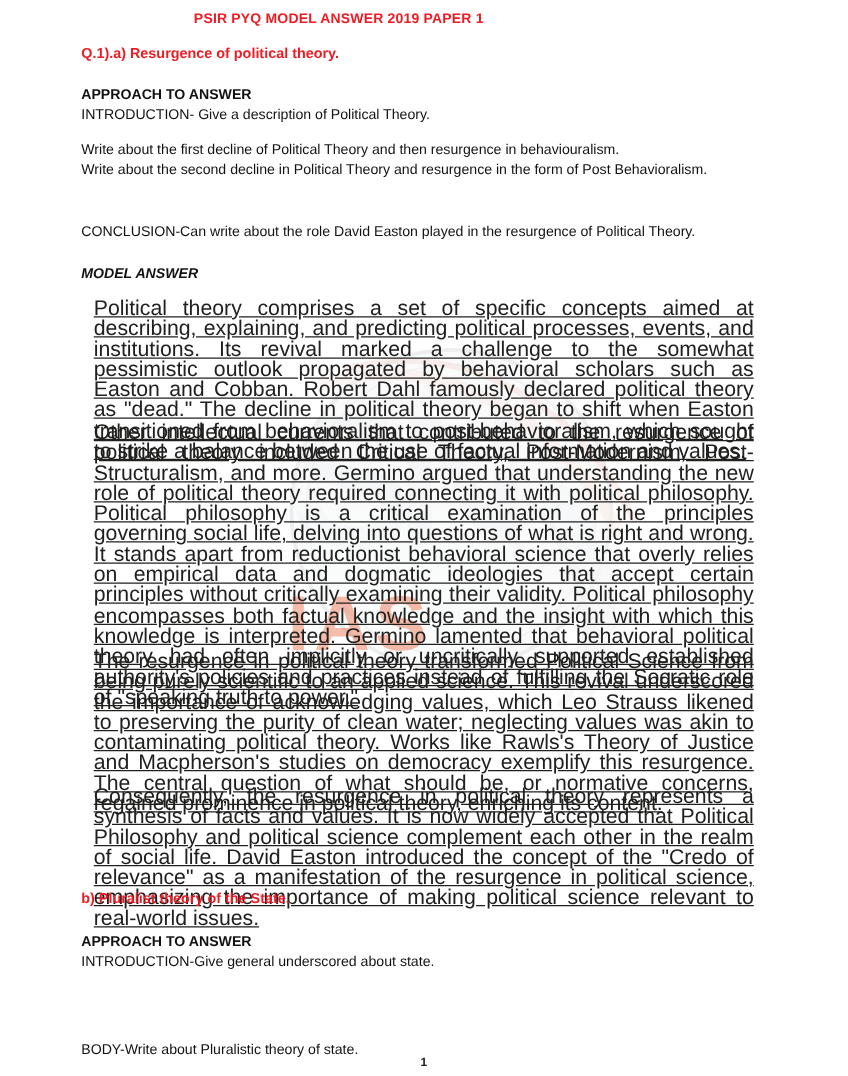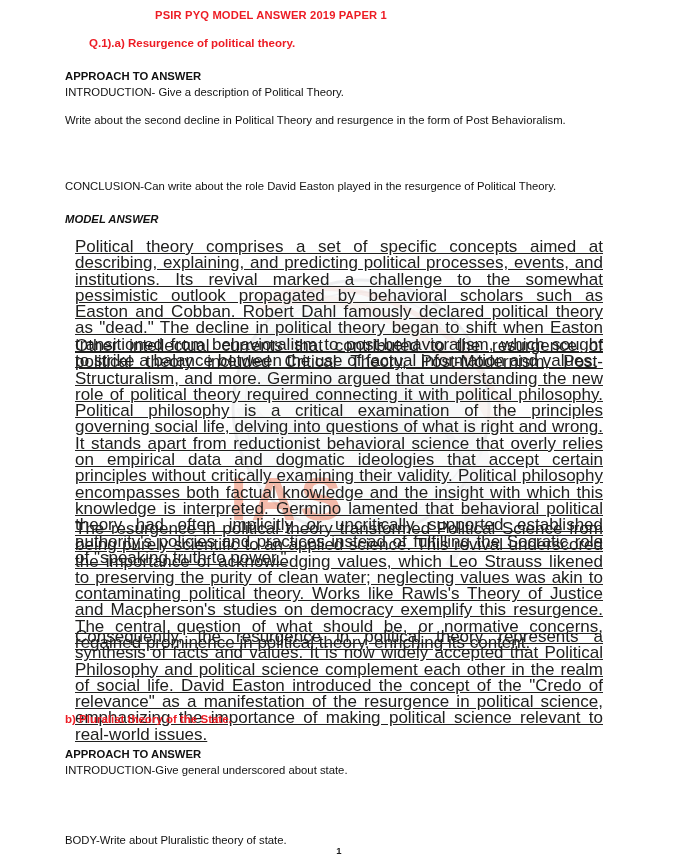--- a/index.html
+++ b/index.html
@@ -120,30 +120,31 @@
       <g opacity="0.42">
         <text x="34" y="252" font-family="Liberation Sans, sans-serif" font-size="62" font-weight="bold" fill="#E8603A" letter-spacing="4">IAS</text>
       </g>
     </svg>
   </div>
 
   <div class="content">
 
     <div class="doc-title">PSIR PYQ MODEL ANSWER 2019 PAPER 1</div>
 
-    <div class="block" style="top:37px;margin-left:24px;">
+    <div class="block" style="top:37px;">
       <div class="q-head">Q.1).a) Resurgence of political theory.</div>
     </div>
 
     <div class="block" style="top:68px;">
       <div class="section-label">APPROACH TO ANSWER</div>
       <div class="bold-line">INTRODUCTION- Give a description of Political Theory.</div>
     </div>
 
     <div class="block" style="top:112px;">
+      <div class="bold-line">Write about the first decline of Political Theory and then resurgence in behaviouralism.</div>
       <div class="bold-line">Write about the second decline in Political Theory and resurgence in the form of Post Behavioralism.</div>
     </div>
 
     <div class="block" style="top:178px;">
       <div class="bold-line">CONCLUSION-Can write about the role David Easton played in the resurgence of Political Theory.</div>
     </div>
 
     <div class="block" style="top:211px;font-style:italic;">
       <div class="section-label">MODEL ANSWER</div>
     </div>

